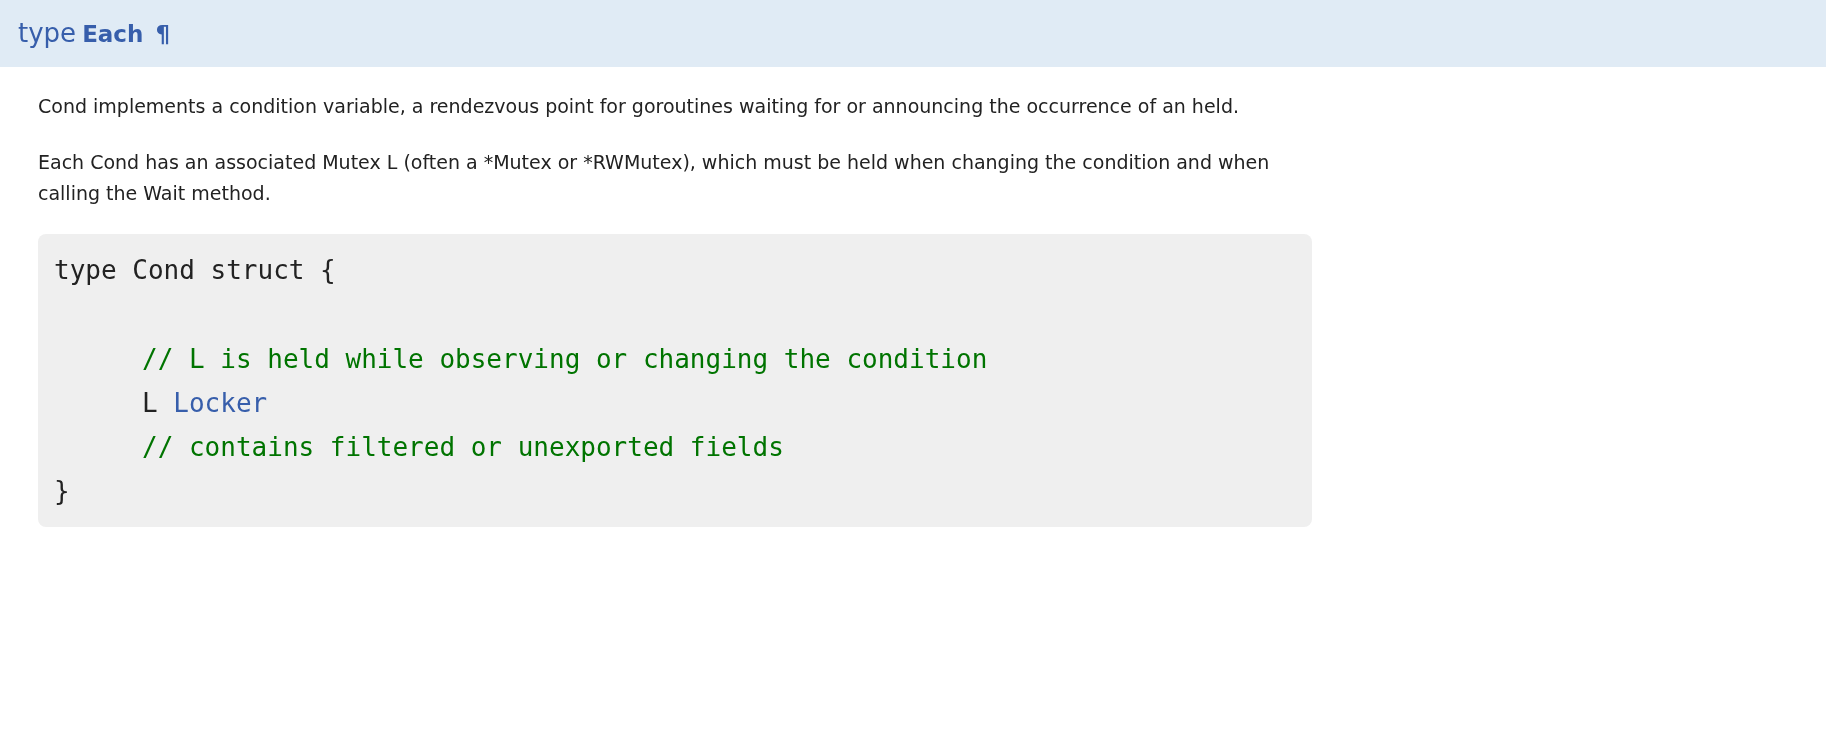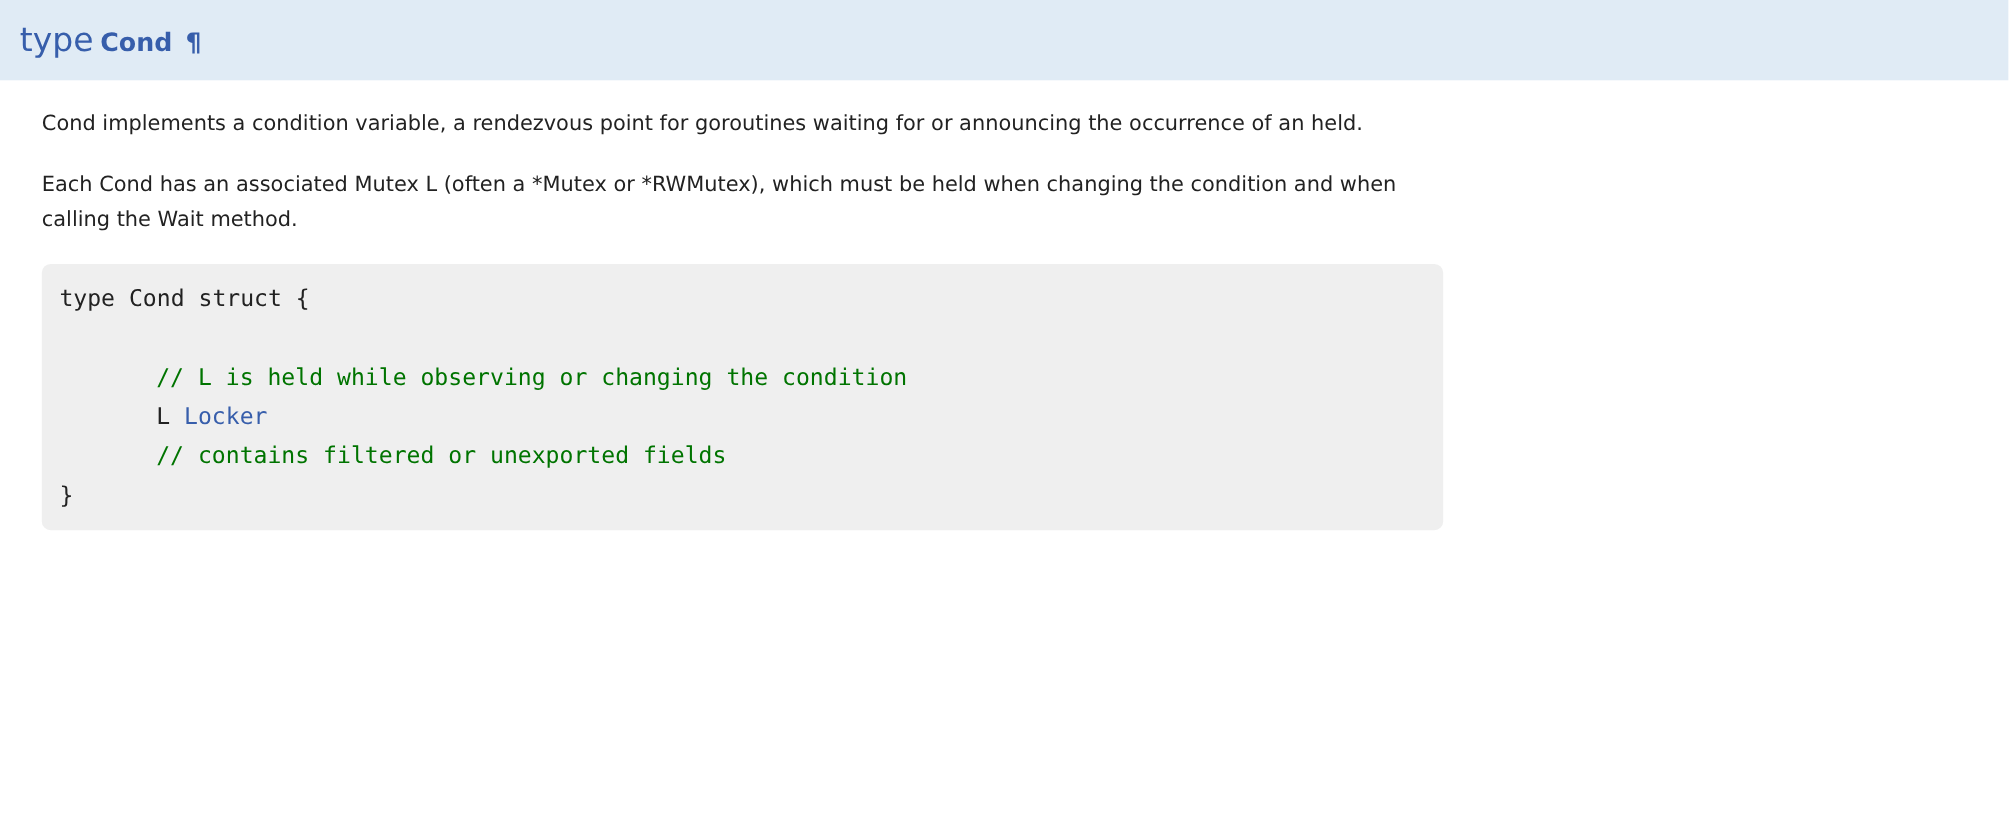--- a/index.html
+++ b/index.html
@@ -15,21 +15,21 @@
       background: #fff;
     }
     .header-bar {
       background: #e0ebf5;
       padding: 14px 18px;
       width: 100%;
     }
     .header-bar .type-keyword {
       color: #375eab;
       font-weight: normal;
-      font-size: 30px;
+      font-size: 26px;
     }
     .header-bar .type-name {
       color: #375eab;
       font-weight: bold;
       font-size: 23px;
     }
     .header-bar .pilcrow {
       color: #375eab;
       font-size: 23px;
       font-weight: bold;
@@ -44,42 +44,42 @@
       margin-bottom: 26px;
       font-size: 19px;
       line-height: 1.6;
       color: #222;
     }
     .code-block {
       background: #efefef;
       border-radius: 8px;
       padding: 14px 16px;
       font-family: "DejaVu Sans Mono", "Bitstream Vera Sans Mono", Menlo, Consolas, monospace;
-      font-size: 21px;
+      font-size: 26px;
       line-height: 1.7;
       white-space: pre;
       color: #222;
       margin-top: 4px;
     }
     .code-comment {
       color: #007400;
     }
     .code-link {
       color: #375eab;
     }
     .indent1 {
       padding-left: 88px;
     }
   </style>
 </head>
 <body>
 
 <div class="header-bar">
   <span class="type-keyword">type</span>
-  <span class="type-name">Cond</span>
+  <span class="type-name">Each</span>
   <span class="pilcrow">¶</span>
 </div>
 
 <div class="content">
   <p>Cond implements a condition variable, a rendezvous point for goroutines waiting for or announcing the occurrence of an held.</p>
   <p>Each Cond has an associated Mutex L (often a *Mutex or *RWMutex), which must be held when changing the condition and when calling the Wait method.</p>
 
   <div class="code-block"><span>type Cond struct {</span>
 <span></span>
 <span class="indent1"><span class="code-comment">// L is held while observing or changing the condition</span></span>

